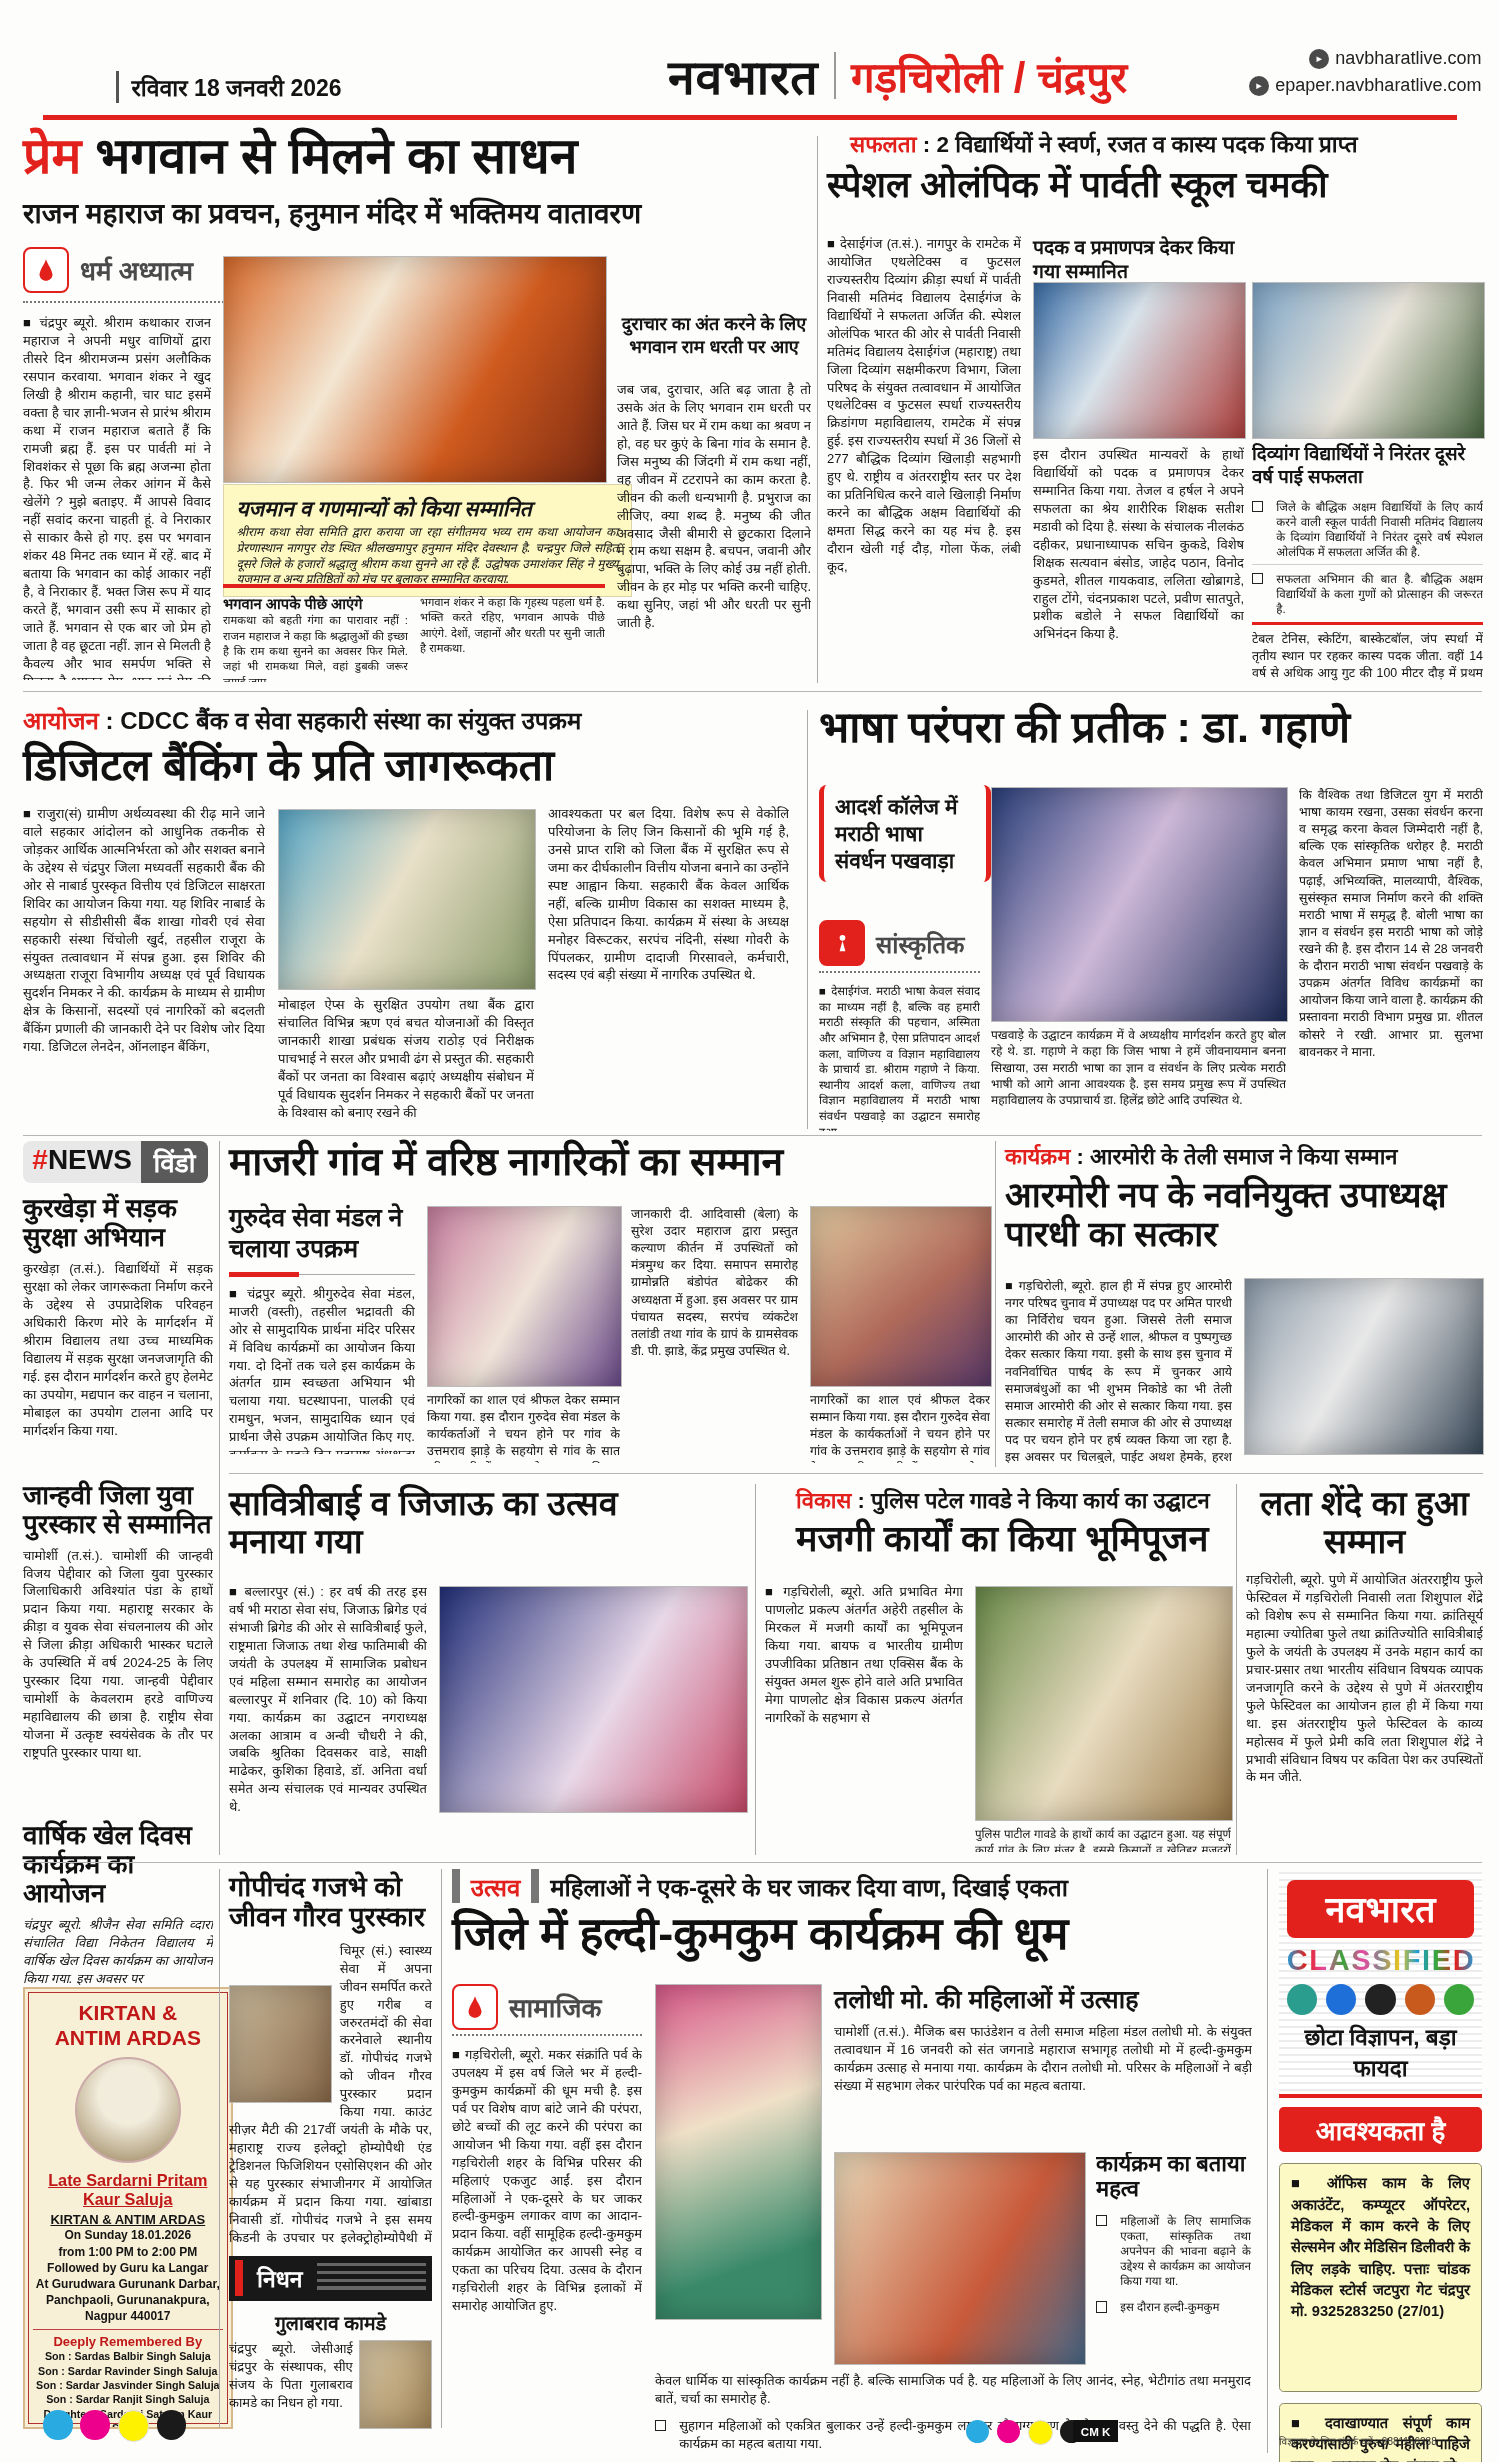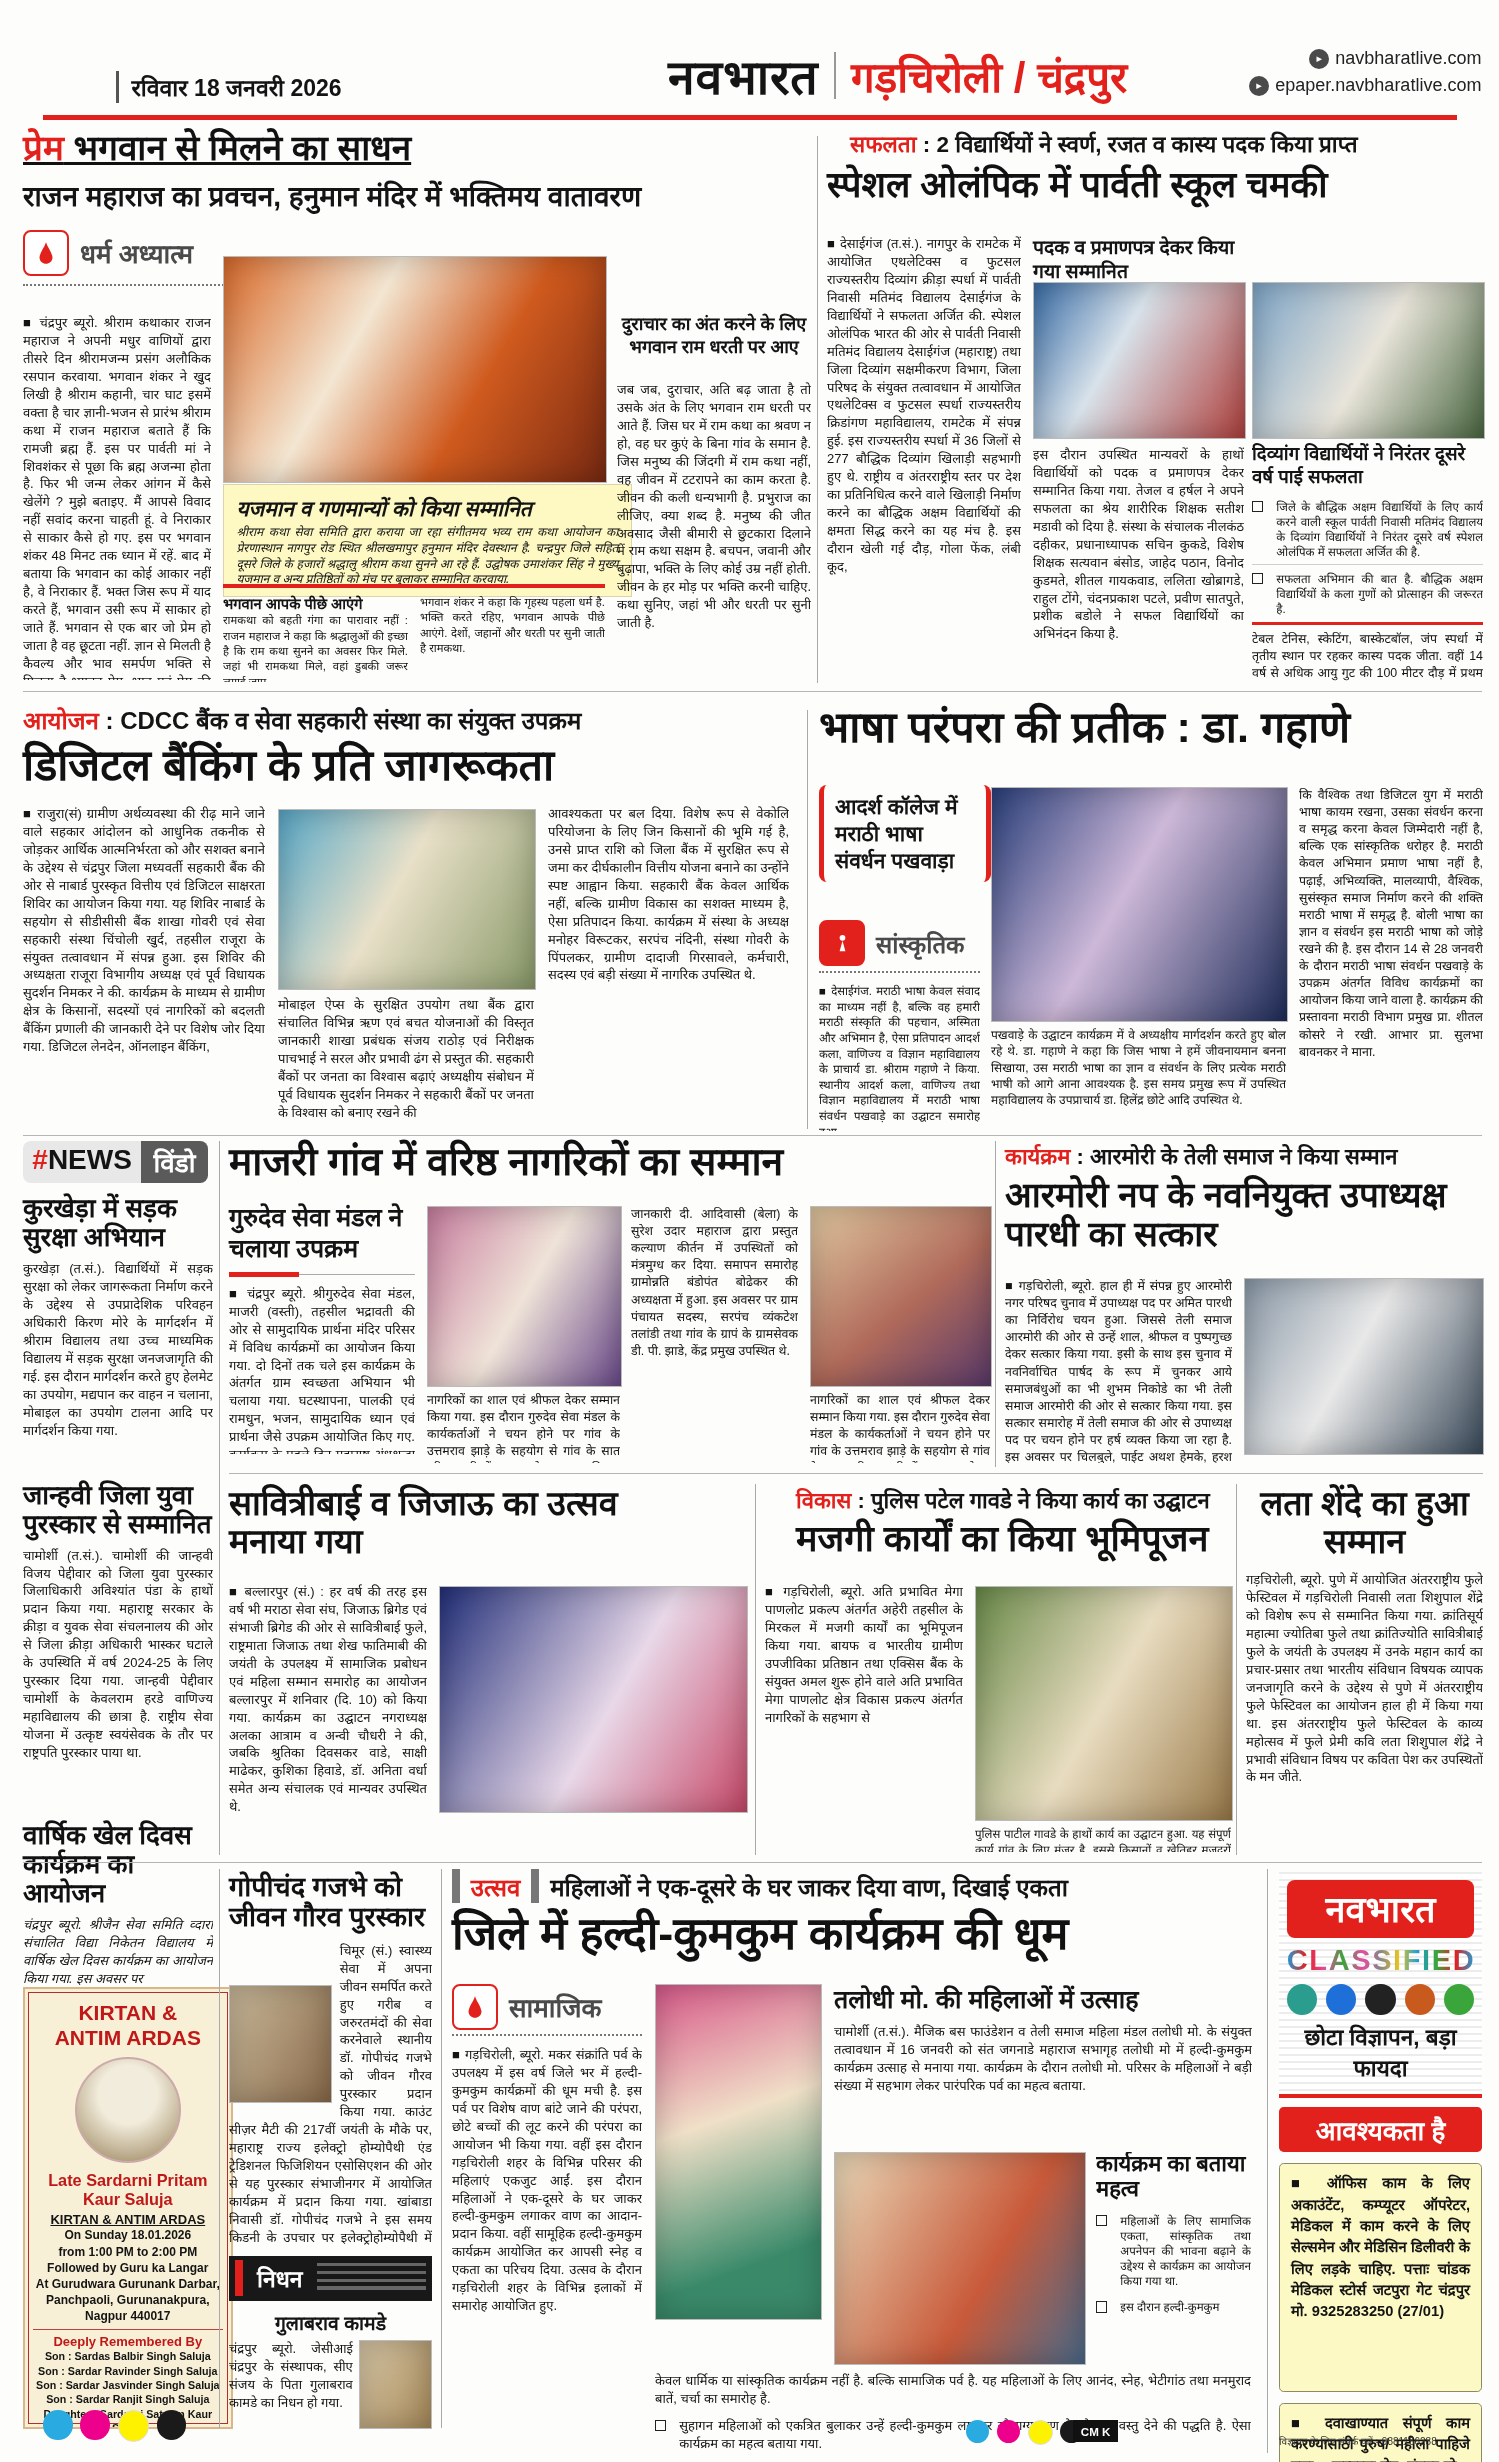--- a/index.html
+++ b/index.html
@@ -47,21 +47,21 @@
            background:linear-gradient(90deg,#1e9cd7,#e2211c,#e649a0,#3aa53a,#e649a0,#888,#e8c51e,#1e9cd7,#3aa53a,#e2211c,#1e9cd7);
            -webkit-background-clip:text;background-clip:text;color:transparent;}
   .clsicons{display:flex;justify-content:center;gap:9.3px;}
   .clsicons i{width:31px;height:31px;border-radius:50%;display:block;}
   .linedbg{background:repeating-linear-gradient(180deg,#ececec 0 2.3px,#fff 2.3px 7px);padding:7.8px;}
   .kirtan{background:#f8f0d6;border:2.3px solid #d8b88a;outline:1.6px solid #b03030;outline-offset:-6.2px;
           text-align:center;overflow:hidden;padding:12.4px 7.8px;}
   .kirtan .ttl{color:#c01818;font-weight:900;font-size:21px;line-height:1.15;}
   .kirtan .portrait{width:102px;height:102px;border-radius:50%;margin:7.8px auto;
           background:radial-gradient(circle at 50% 35%,#f2ecdc 35%,#b8a888 75%,#8a7a5a);border:2.3px solid #caa;}
-  .kirtan .nm{color:#c01818;font-weight:900;font-size:16.3px;}
+  .kirtan .nm{color:#c01818;font-weight:900;font-size:16.3px;text-decoration:underline;}
   .kirtan .sub{font-weight:900;font-size:13px;text-decoration:underline;margin-top:3.1px;}
   .kirtan .ln{font-weight:800;font-size:12px;line-height:1.35;}
   .kirtan .rem{color:#c01818;font-weight:900;font-size:13px;border-top:1.6px solid #c04040;margin-top:4.7px;padding-top:3.9px;}
   .kirtan .rel{font-weight:700;font-size:10.7px;line-height:1.35;}
 </style>
 </head>
 <body>
 
 <div class="abs" style="left:0;top:0;width:1500px;height:124px;">
   <div class="abs" style="left:116px;top:71px;font-size:23px;font-weight:700;border-left:3.1px solid #555;padding-left:12.4px;">रविवार 18 जनवरी 2026</div>
@@ -77,21 +77,21 @@
     </div>
     <div class="urlrow">
       <span class="glb">▸</span>
       <span>epaper.navbharatlive.com</span>
     </div>
   </div>
   <div class="abs" style="left:43px;top:115px;width:1414px;height:5.4px;background:#e2211c;"></div>
 </div>
 
 <div class="abs" style="left:23px;top:128px;width:788px;height:557px;">
-  <div class="hl" style="font-size:35px;text-decoration:underline;">
+  <div class="hl" style="font-size:50px;">
     <span class="red">प्रेम</span><span> भगवान से मिलने का साधन</span>
   </div>
   <div style="font-size:28px;font-weight:700;margin-top:9.3px;">राजन महाराज का प्रवचन, हनुमान मंदिर में भक्तिमय वातावरण</div>
   <div class="badge" style="margin-top:15.5px;width:365px;padding-bottom:7.8px;">
     <span class="ic">
       <svg width="26" height="26" viewBox="0 0 24 24">
           <path d="M12 2 C10 8 7 10 6 16 C6 20 9 22 12 22 C15 22 18 20 18 16 C17 10 14 8 12 2 Z" fill="#e2211c"></path>
         </svg>
     </span>
     <span class="lbl">धर्म अध्यात्म</span>

